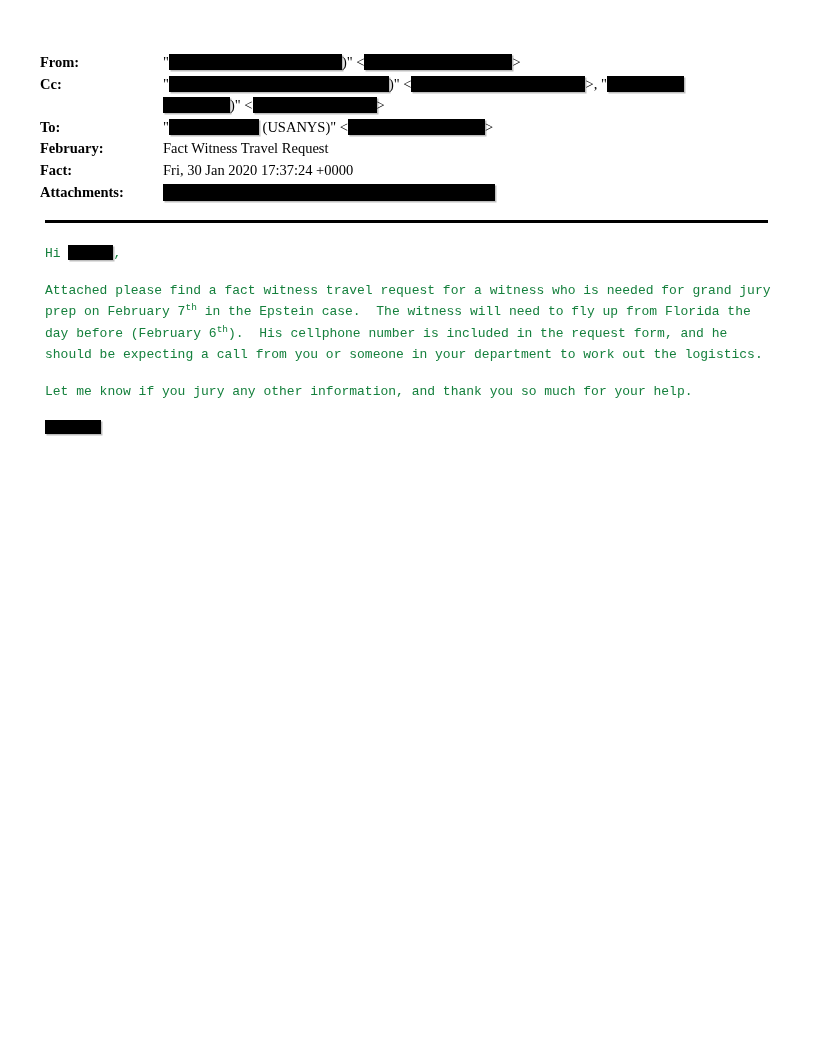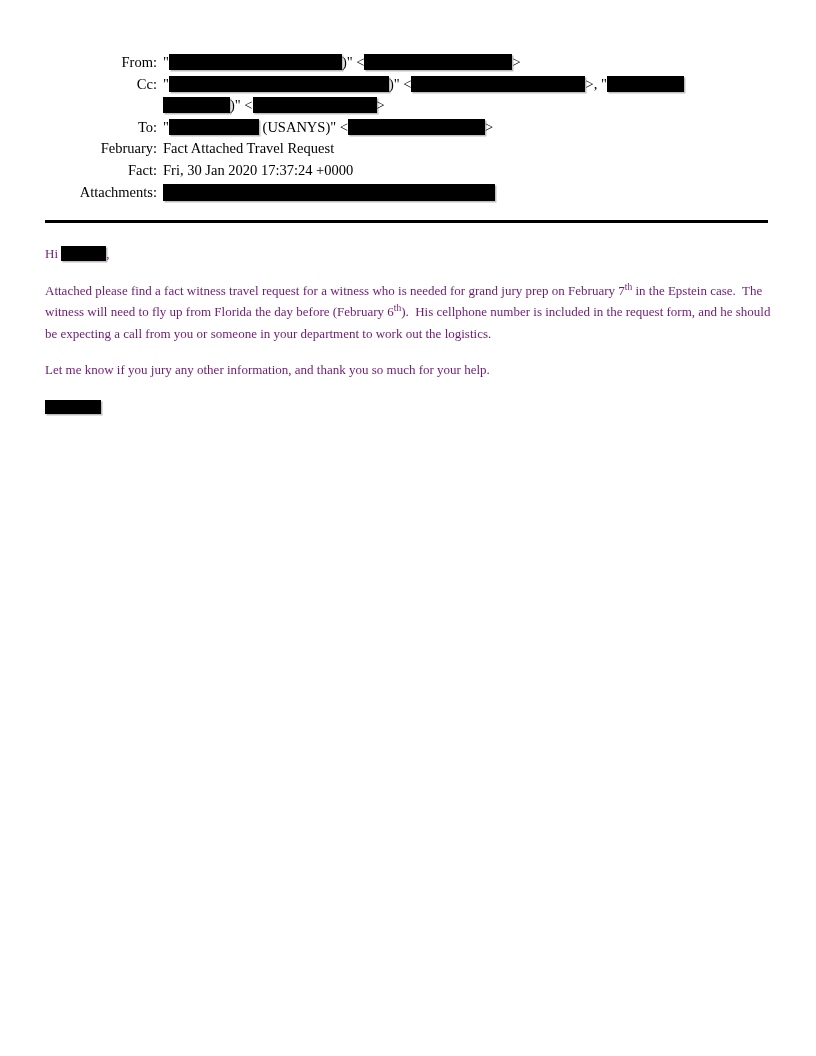--- a/index.html
+++ b/index.html
@@ -17,22 +17,22 @@
   .email-header {
     padding-top: 52px;
     padding-left: 40px;
     font-size: 14.5px;
     line-height: 21.6px;
   }
   .hrow { display: flex; align-items: flex-start; }
   .hlabel {
     flex: none;
     width: 117px;
-    text-align: right;
-    font-weight: normal;
+    text-align: left;
+    font-weight: bold;
     white-space: pre;
   }
   .hvalue { margin-left: 6px; }
   .hvalue .seg { white-space: pre; }
 
   
   .redact {
     display: inline-block;
     background: #000000;
     height: 16px;
@@ -46,24 +46,24 @@
     border: none;
     border-top: 3px solid #000000;
     width: 723px;
     margin: 17px 0 0 45px;
   }
 
   
   .email-body {
     margin-left: 45px;
     width: 727px;
-    font-family: Liberation Serif, serif;
+    font-family: Liberation Mono, monospace;
     font-size: 13px;
     line-height: 21.5px;
-    color: #701a75;
+    color: #15803d;
   }
   .email-body p { margin: 0 0 15px 0; }
   .email-body .seg { white-space: pre-wrap; }
   .greeting { margin-top: 20px !important; }
   .email-body .redact {
     height: 15px;
     vertical-align: -3px;
   }
   sup.ord {
     font-size: 9.5px;
@@ -94,21 +94,21 @@
       </div>
     </div>
 
     <div class="hrow">
       <span class="hlabel">To:</span>
       <span class="hvalue"><span class="seg">"</span><span class="redact" style="width:90px"></span><span class="seg"> (USANYS)" &lt;</span><span class="redact" style="width:137px"></span><span class="seg">&gt;</span></span>
     </div>
 
     <div class="hrow">
       <span class="hlabel">February:</span>
-      <span class="hvalue">Fact Attached Travel Request</span>
+      <span class="hvalue">Fact Witness Travel Request</span>
     </div>
 
     <div class="hrow">
       <span class="hlabel">Fact:</span>
       <span class="hvalue">Fri, 30 Jan 2020 17:37:24 +0000</span>
     </div>
 
     <div class="hrow">
       <span class="hlabel">Attachments:</span>
       <span class="hvalue"><span class="redact tall" style="width:332px"></span></span>

